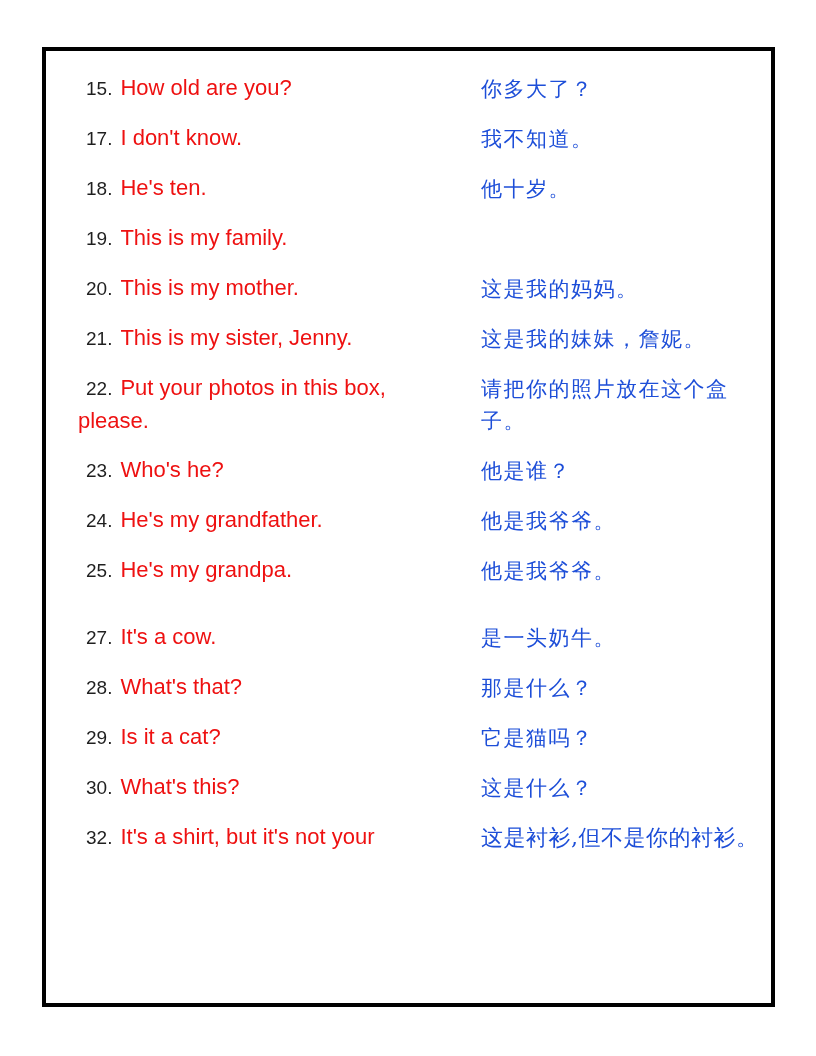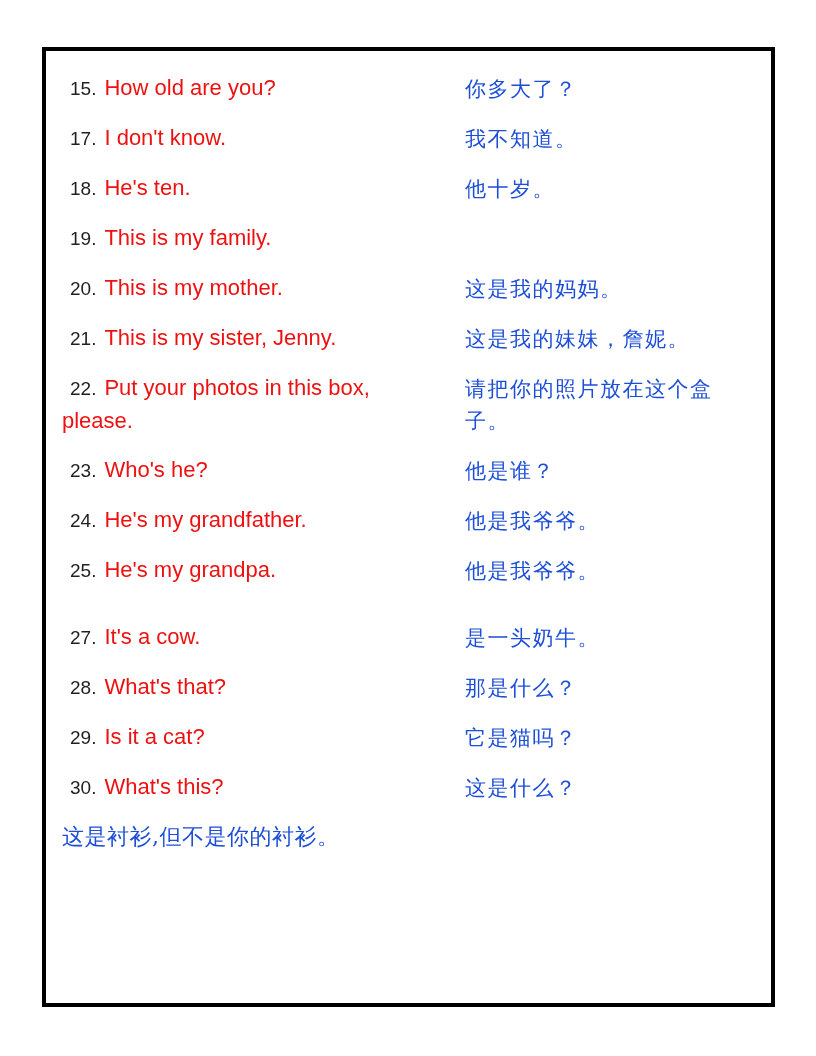--- a/index.html
+++ b/index.html
@@ -25,20 +25,21 @@
     border: 4px solid #000000;
     background: #ffffff;
   }
   .rows {
     padding: 21px 12px 0 16px;
   }
   .row {
     display: flex;
     align-items: flex-end;
     margin-bottom: 17px;
+    margin-left: 16px;
   }
   .en-cell {
     width: 403px;
     flex: 0 0 403px;
     font-size: 22px;
     line-height: 32px;
     color: #ee1111;
     white-space: pre-line;
     text-indent: 8px;
   }
@@ -137,17 +138,18 @@
     <div class="zh-cell">它是猫吗？</div>
   </div>
 
   <div class="row">
     <div class="en-cell"><span class="num">30.</span><span class="en">What's this?</span></div>
     <div class="zh-cell">这是什么？</div>
   </div>
 
 
   <div class="row">
+    <div class="en-cell"><span class="num">32.</span><span class="en">It's a shirt, but it's not your</span></div>
     <div class="zh-cell">这是衬衫,但不是你的衬衫。</div>
   </div>
 </div>
   </div>
 </div>
 
 </body></html>

